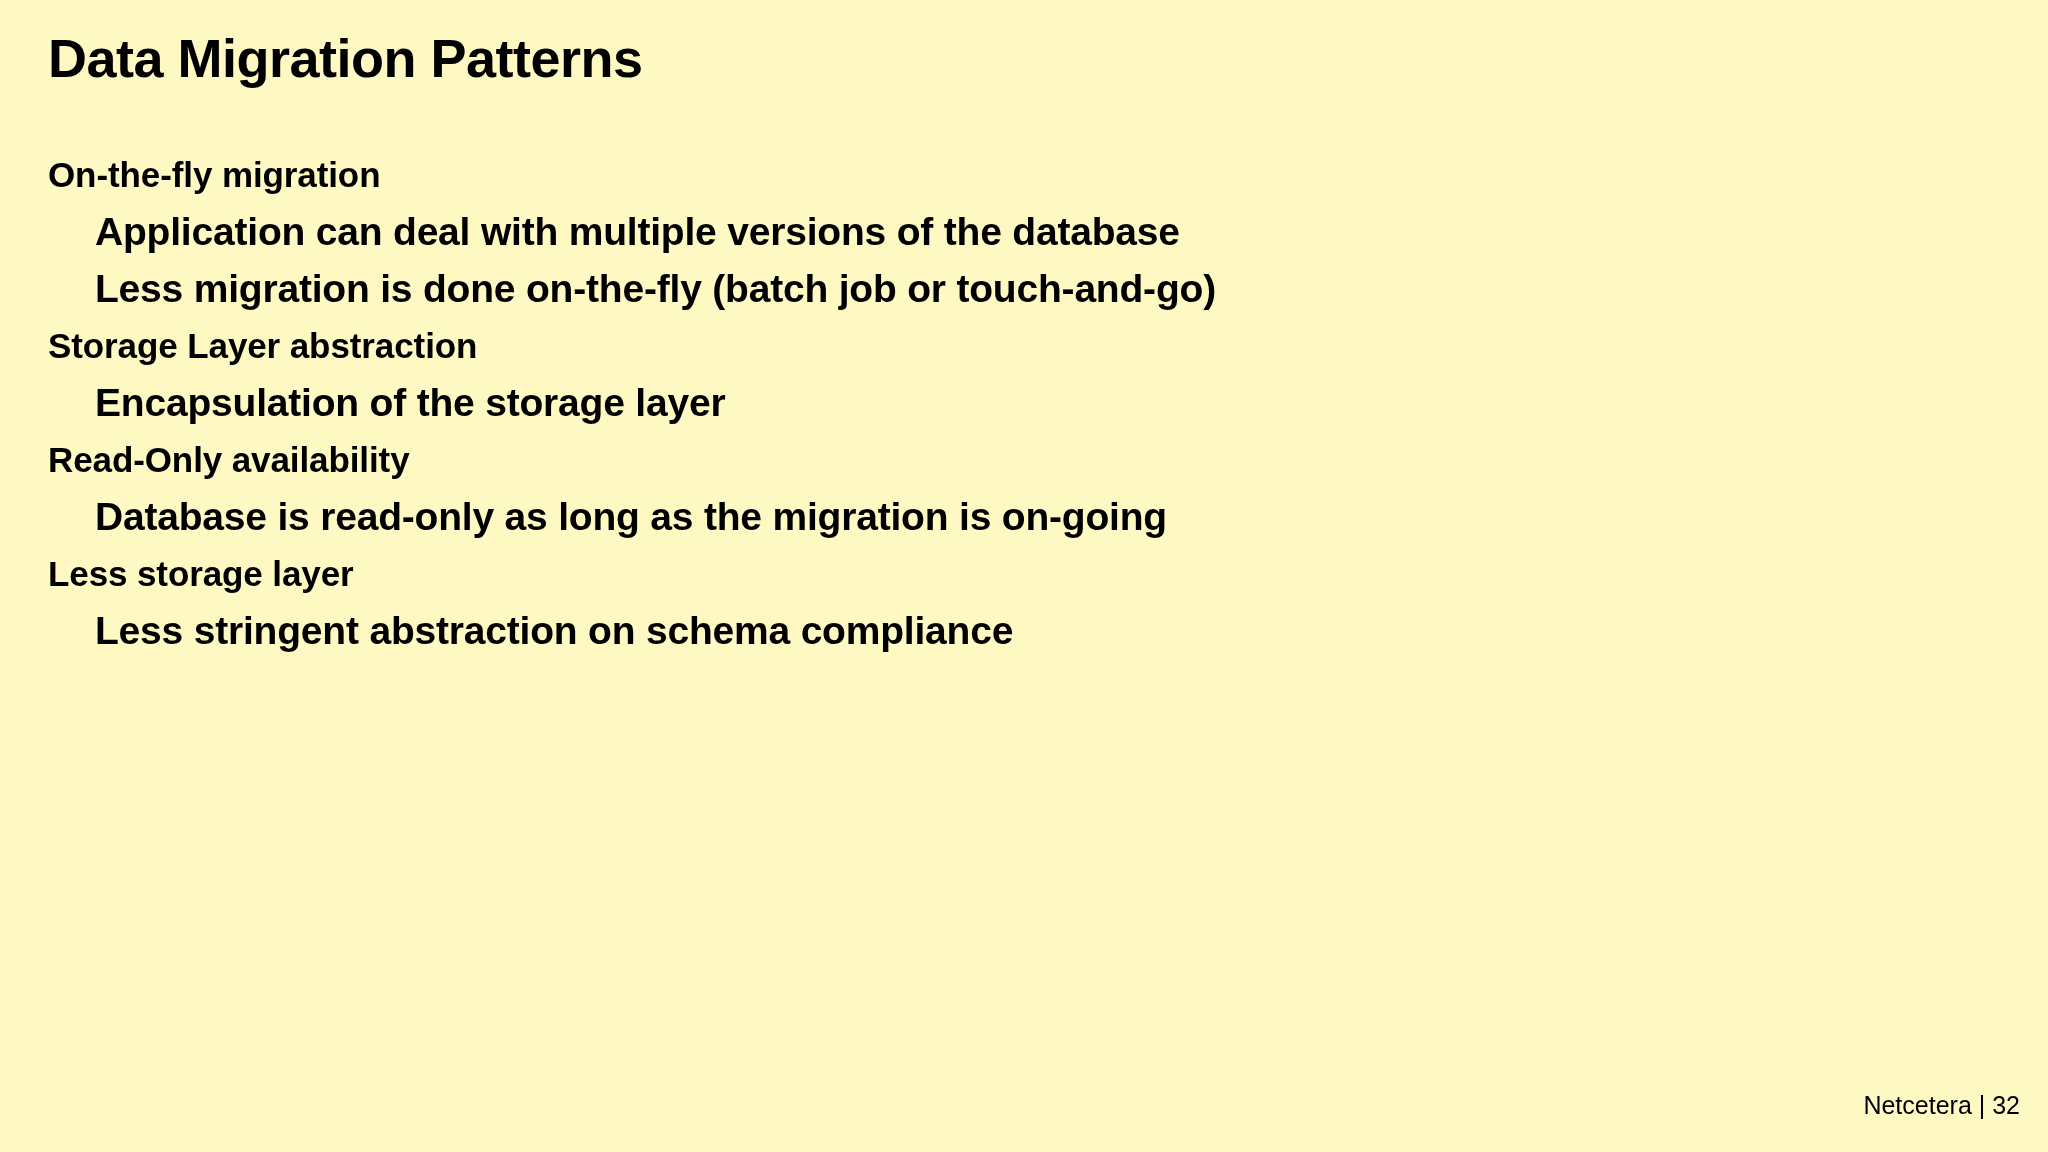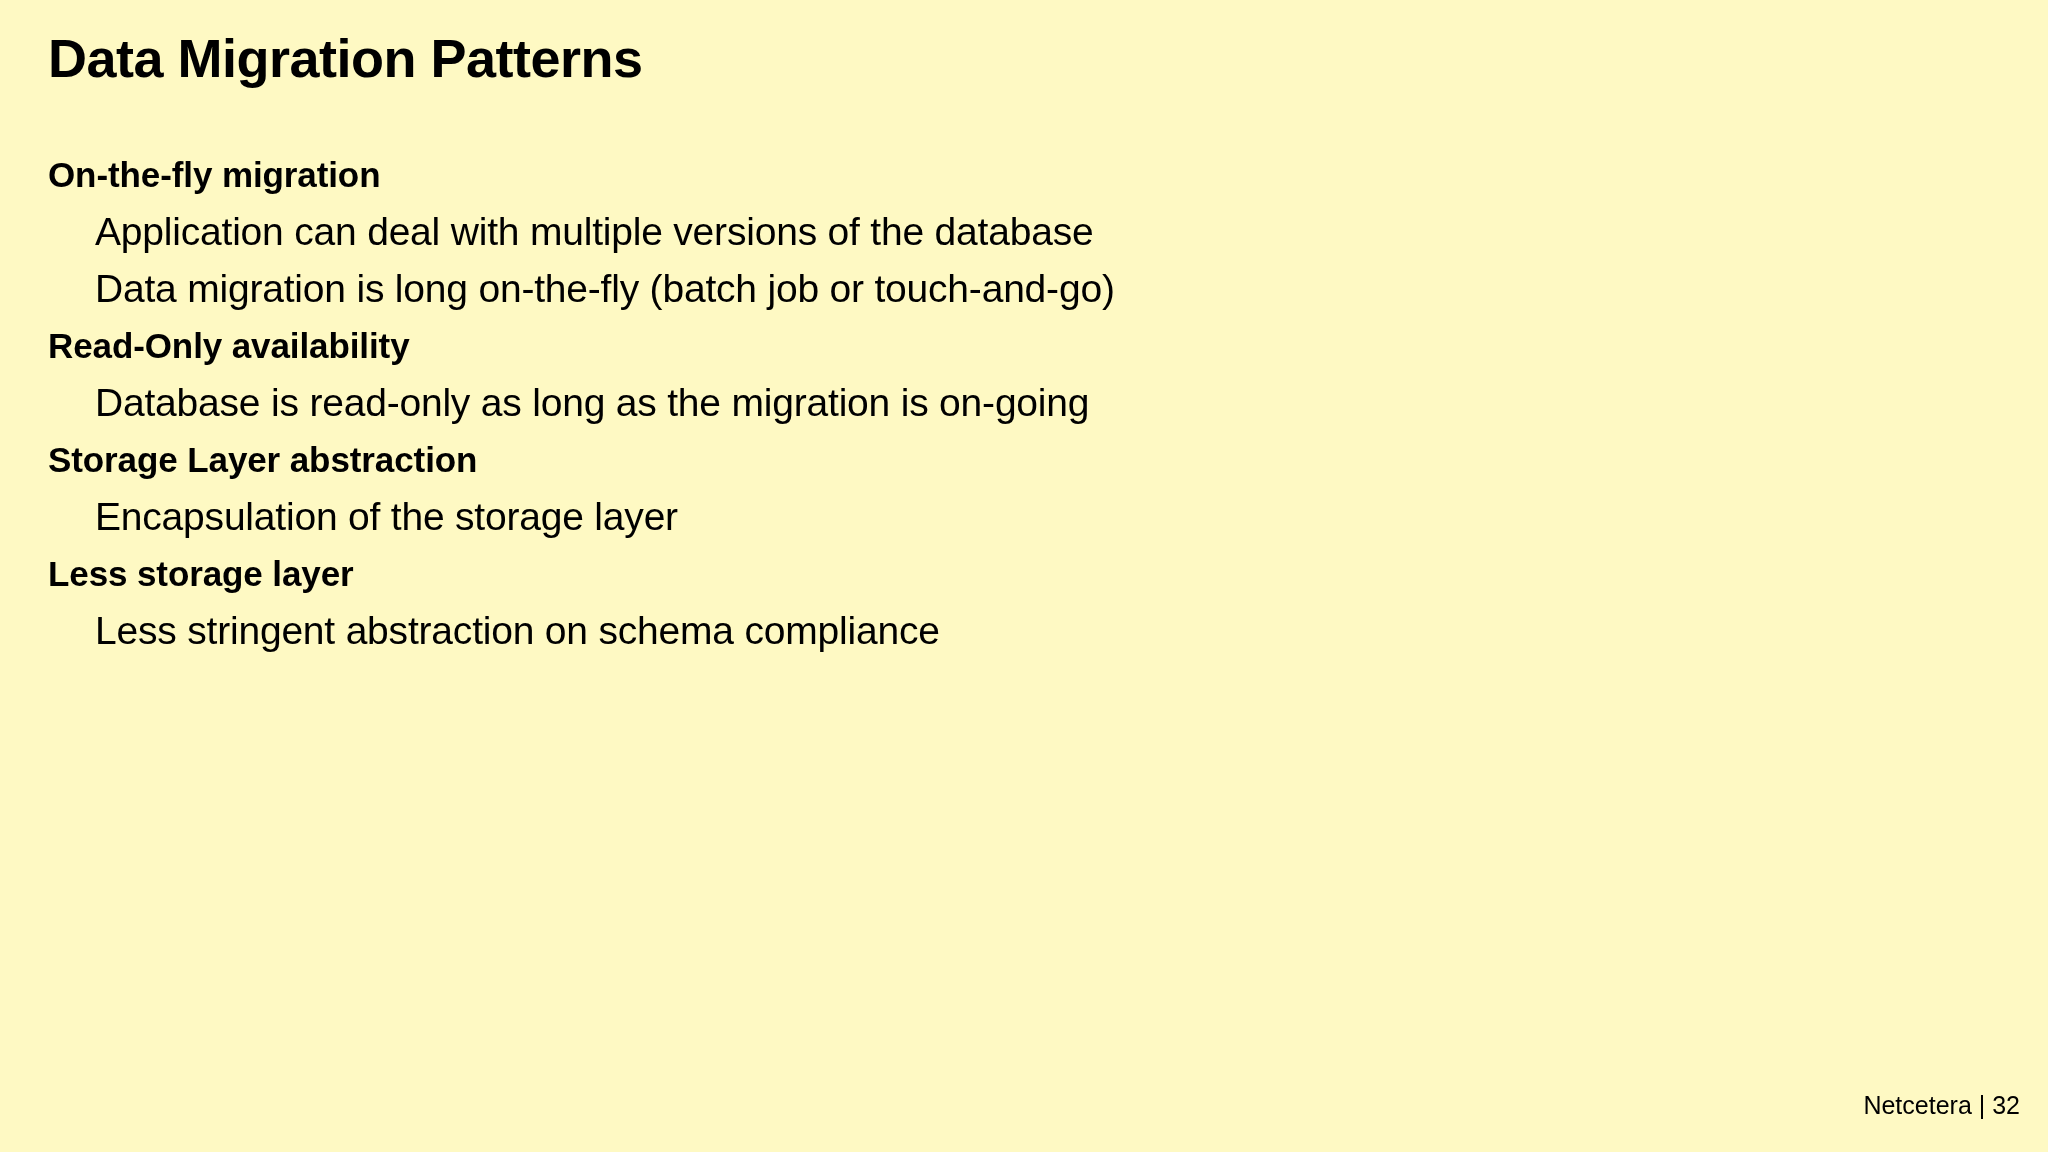--- a/index.html
+++ b/index.html
@@ -52,21 +52,21 @@
     line-height: 57px;
     letter-spacing: -0.1px;
     color: #000000;
     white-space: nowrap;
   }
 
   .lvl2 {
     margin: 0;
     padding: 0 0 0 95px;
     font-size: 39px;
-    font-weight: normal;
+    font-weight: bold;
     line-height: 57px;
     letter-spacing: -0.2px;
     color: #000000;
     white-space: nowrap;
   }
 
   
   #slide-footer {
     position: absolute;
     right: 28px;
@@ -83,31 +83,31 @@
 
 <div id="slide">
 
   <div id="slide-title">Data Migration Patterns</div>
 
   <div id="body-outline">
 
     <div class="outline-group">
       <div class="lvl1">On-the-fly migration</div>
       <div class="lvl2">Application can deal with multiple versions of the database</div>
-      <div class="lvl2">Data migration is long on-the-fly (batch job or touch-and-go)</div>
+      <div class="lvl2">Less migration is done on-the-fly (batch job or touch-and-go)</div>
+    </div>
+
+    <div class="outline-group">
+      <div class="lvl1">Storage Layer abstraction</div>
+      <div class="lvl2">Encapsulation of the storage layer</div>
     </div>
 
     <div class="outline-group">
       <div class="lvl1">Read-Only availability</div>
       <div class="lvl2">Database is read-only as long as the migration is on-going</div>
-    </div>
-
-    <div class="outline-group">
-      <div class="lvl1">Storage Layer abstraction</div>
-      <div class="lvl2">Encapsulation of the storage layer</div>
     </div>
 
     <div class="outline-group">
       <div class="lvl1">Less storage layer</div>
       <div class="lvl2">Less stringent abstraction on schema compliance</div>
     </div>
 
   </div>
 
   <div id="slide-footer">Netcetera | 32</div>

